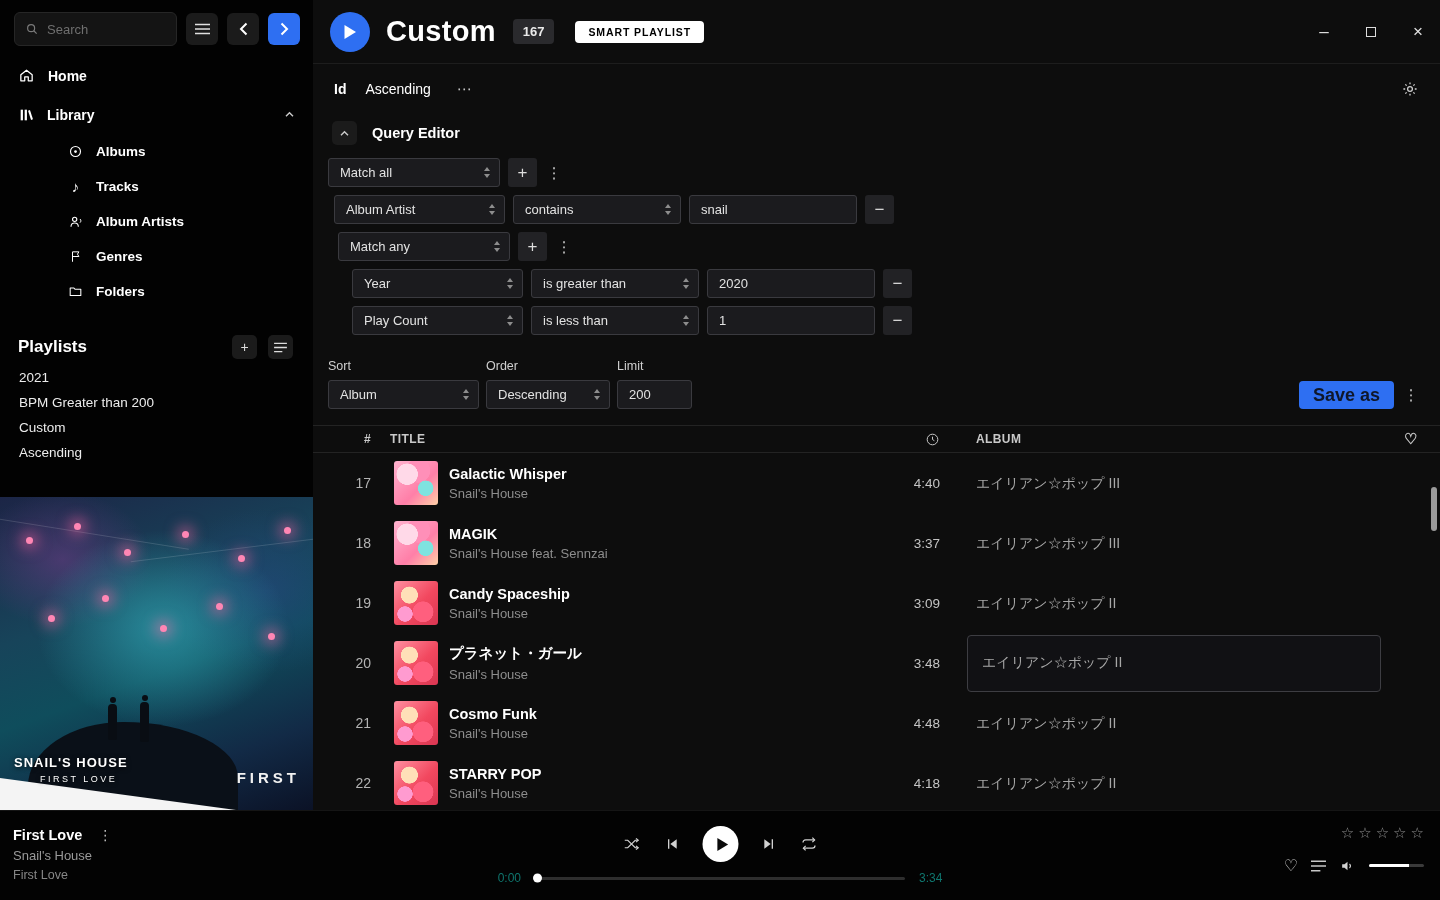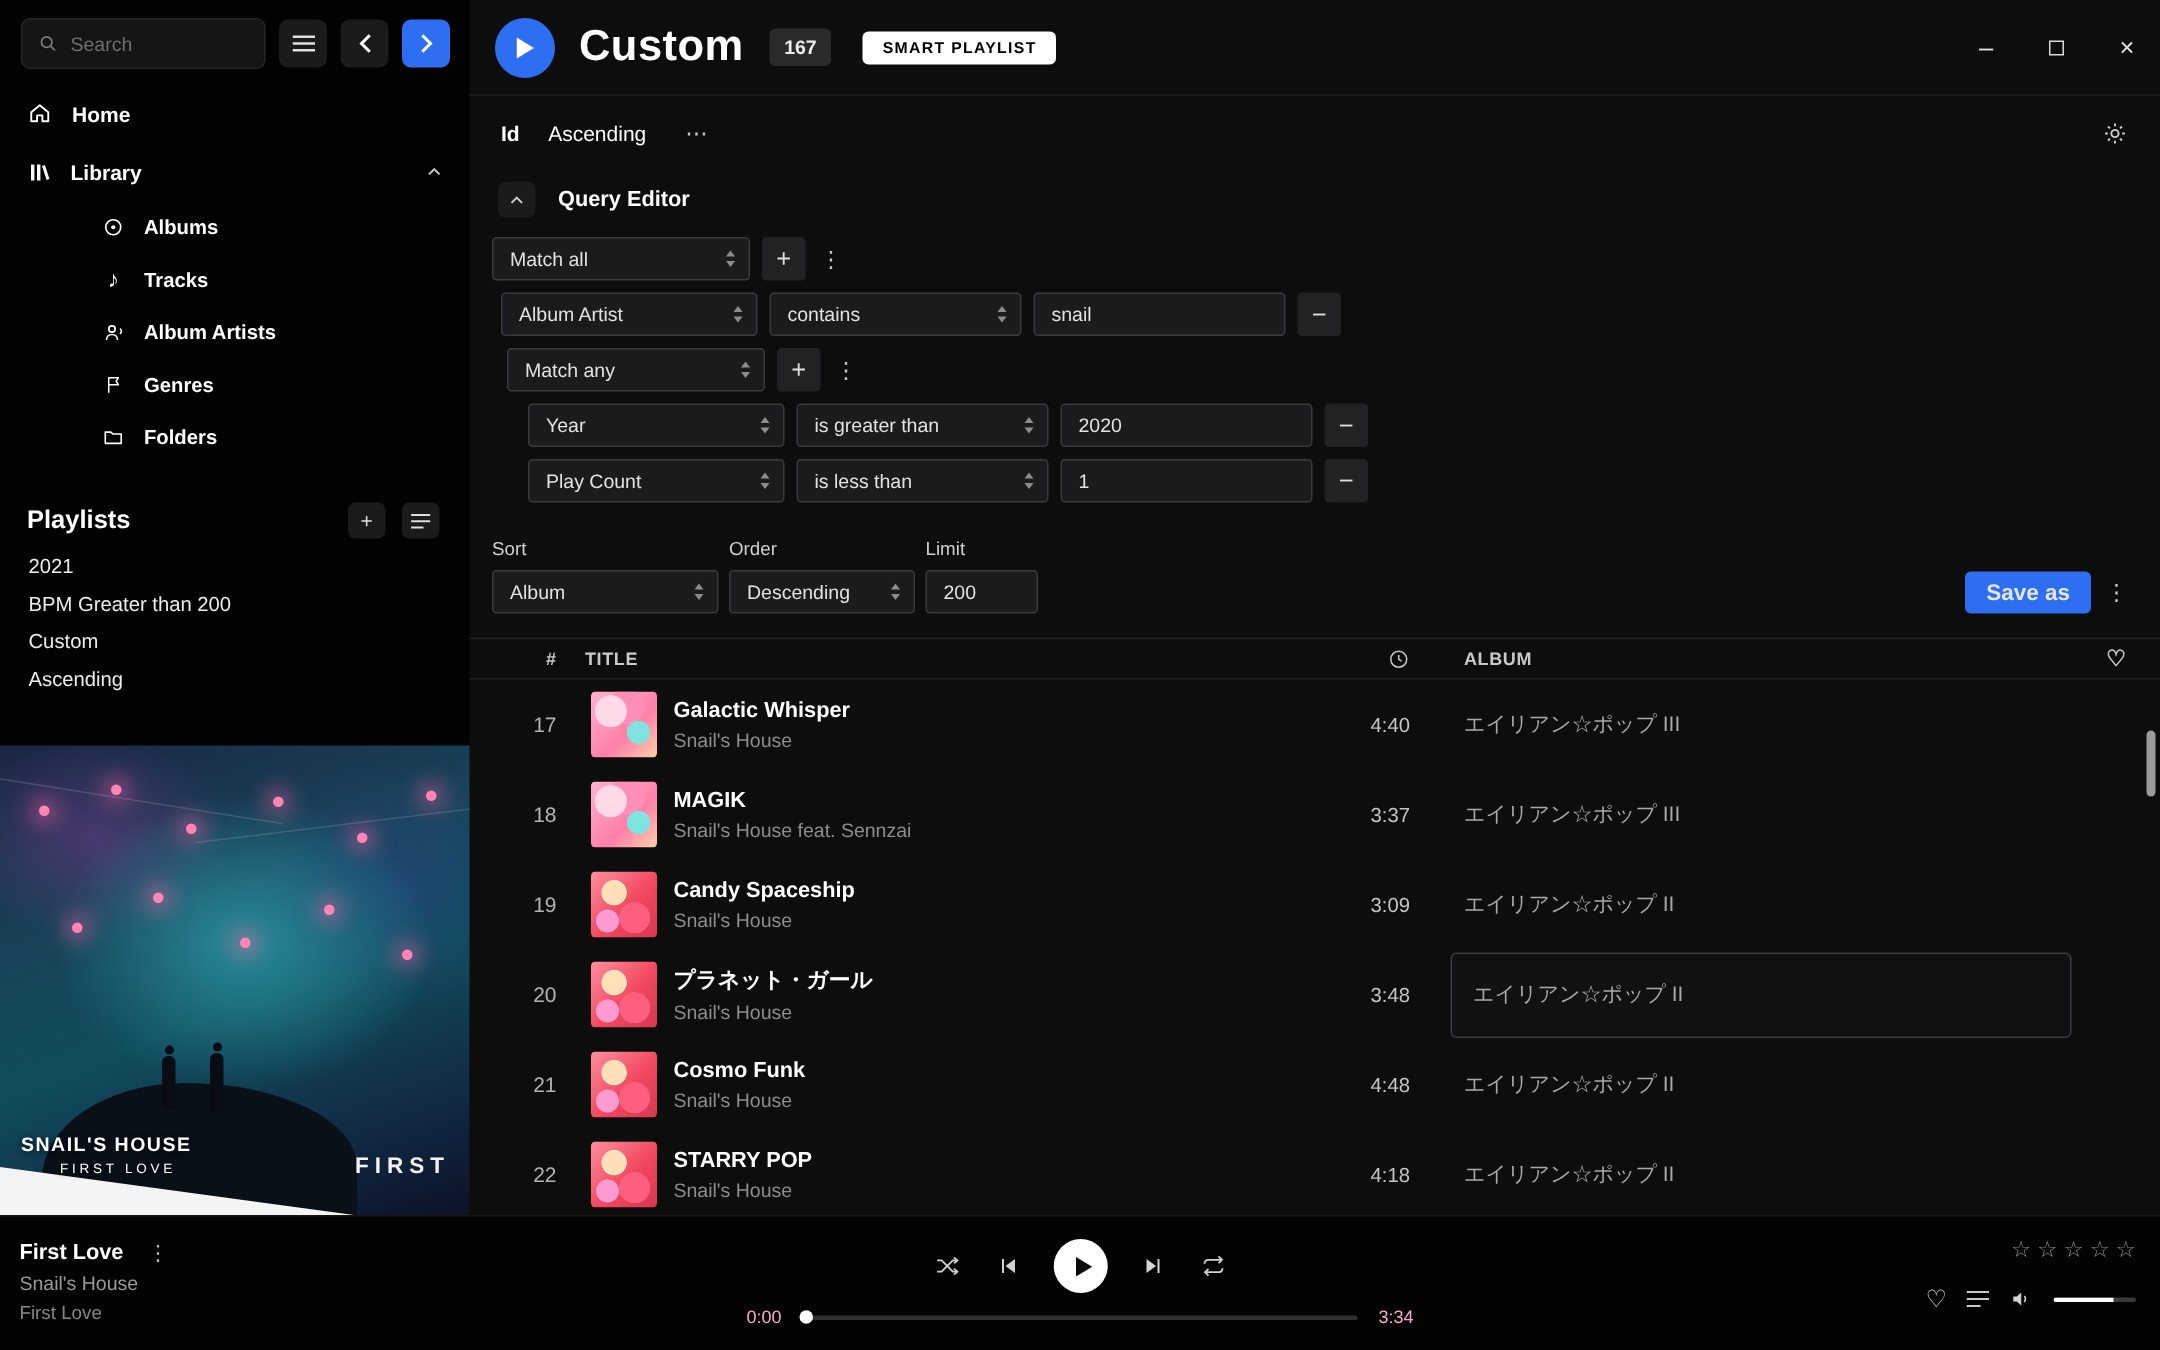--- a/index.html
+++ b/index.html
@@ -69,21 +69,21 @@
   .updown .u{border-bottom:4px solid #8d8d8d}
   .updown .d{border-top:4px solid #8d8d8d}
   .tin{height:29px;background:#1b1b1e;border:1px solid #3a3a3f;border-radius:3px;padding:0 11px;font-size:13px;color:#e2e2e2;font-family:inherit;outline:none}
   .ctl-btn{width:29px;height:29px;border-radius:3px;background:#222225;border:0;display:flex;align-items:center;justify-content:center;color:#ddd;font-size:17px;cursor:pointer;flex:none}
   .dots-btn{width:18px;height:29px;display:flex;align-items:center;justify-content:center;color:#c9c9c9;font-size:15px;cursor:pointer}
   .w172{width:172px}.w171{width:171px}.w168{width:168px}.w151{width:151px}.w124{width:124px}.w75{width:75px}
 
   .sol{display:flex;gap:7px;margin:24px 0 0 15px;position:relative;align-items:flex-end;height:50px}
   .grp{display:flex;flex-direction:column;gap:7px}
   .grp label{font-size:12.5px;color:#cfcfcf}
-  .save-btn{position:absolute;right:46px;bottom:0;height:28px;padding:0 14px;background:#2e6ff2;border:0;border-radius:4px;font-size:15px;font-weight:700;color:#e5e5e5;display:flex;align-items:center;cursor:pointer;font-family:inherit}
+  .save-btn{position:absolute;right:46px;bottom:0;height:28px;padding:0 14px;background:#2e6ff2;border:0;border-radius:4px;font-size:18px;font-weight:700;color:#0f172a;display:flex;align-items:center;cursor:pointer;font-family:inherit}
   .sol .dots-btn{position:absolute;right:20px;bottom:0}
 
   
   .tbl{margin-top:16px}
   .thead{display:flex;align-items:center;height:28px;border-top:1px solid #232323;border-bottom:1px solid #232323;font-size:12px;color:#c9c9c9;letter-spacing:.4px;font-weight:700}
   .c1{width:58px;text-align:right;flex:none}
   .c2{width:78px;flex:none;display:flex;padding-left:23px}
   .c3{flex:1;min-width:0}
   .c4{width:62px;text-align:right;flex:none}
   .c4g{width:30px;flex:none}
@@ -108,21 +108,21 @@
   .np{position:absolute;left:13px;top:16px}
   .np-title-row{display:flex;align-items:center;gap:16px}
   .np-title{font-size:14.5px;font-weight:700}
   .np-dots{color:#bdbdbd;font-size:14px;cursor:pointer}
   .np-artist{font-size:13px;color:#9a9a9a;margin-top:5px}
   .np-album{font-size:12.5px;color:#878787;margin-top:5px}
   .transport{position:absolute;left:50%;top:15px;transform:translateX(-50%);display:flex;align-items:center;gap:22px}
   .tr-btn{display:flex;align-items:center;justify-content:center;cursor:pointer}
   .play-btn{width:36px;height:36px;border-radius:50%;background:#fff;display:flex;align-items:center;justify-content:center;cursor:pointer}
   .progress{position:absolute;left:50%;transform:translateX(-50%);bottom:15px;display:flex;align-items:center;gap:14px;width:470px}
-  .time{font-size:12px;color:#f9a8d4;width:36px}
+  .time{font-size:12px;color:#0f766e;width:36px}
   .time.r{text-align:left}
   .pbar{flex:1;height:3px;background:#2e2e2e;border-radius:2px;position:relative;cursor:pointer}
   .knob{position:absolute;left:0;top:50%;transform:translate(-2px,-50%);width:9px;height:9px;border-radius:50%;background:#fff}
   .stars{position:absolute;right:16px;top:13px;display:flex;gap:4px;font-size:15px;color:#8d8d8d}
   .stars span{cursor:pointer}
   .right-ctl{position:absolute;right:16px;top:45px;display:flex;align-items:center;gap:13px}
   .rc-heart{font-size:16px;color:#cfcfcf;cursor:pointer}
   .vol-bar{width:55px;height:3px;background:#3a3a3a;border-radius:2px;position:relative;overflow:hidden;cursor:pointer}
   .vol-fill{position:absolute;left:0;top:0;height:100%;width:72%;background:#fff}
   svg{display:block}

